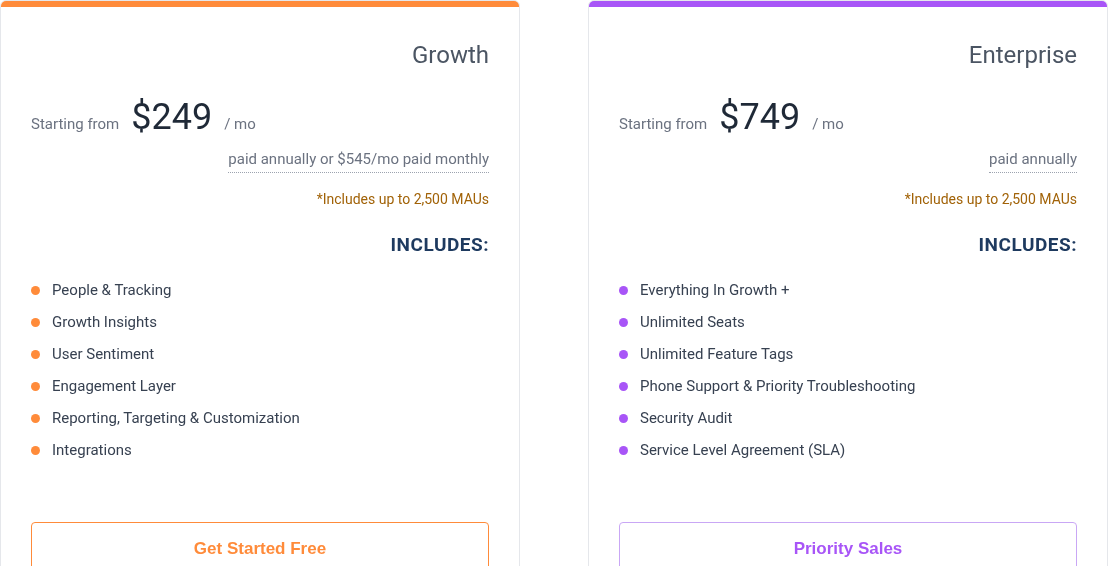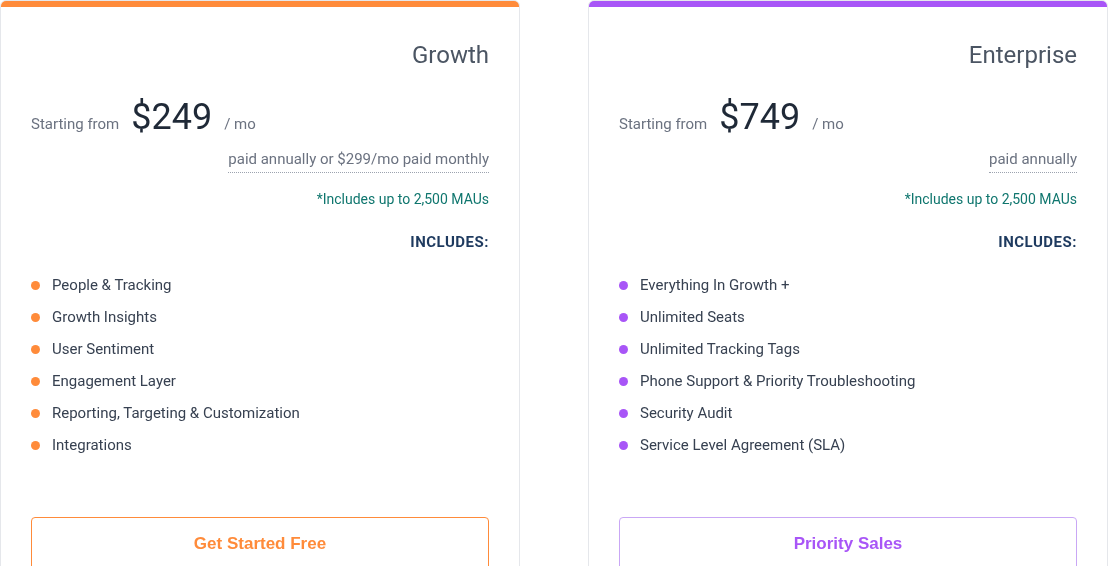--- a/index.html
+++ b/index.html
@@ -62,25 +62,25 @@
   .billing-note {
     font-size: 15px;
     color: #6b7280;
     display: inline-block;
     border-bottom: 1px dotted #9ca3af;
     padding-bottom: 4px;
     margin-bottom: 18px;
   }
   .maus-note {
     font-size: 14px;
-    color: #0f766e;
+    color: #a16207;
     margin-bottom: 26px;
   }
   .includes-heading {
-    font-size: 15px;
+    font-size: 19px;
     font-weight: 700;
     color: #1e3a5f;
     letter-spacing: 0.5px;
     margin-bottom: 18px;
   }
   .feature-list {
     list-style: none;
     margin-bottom: 56px;
   }
   .feature-item {
@@ -128,21 +128,21 @@
 
   <div class="pricing-card">
     <div class="card-top-bar orange"></div>
     <div class="card-inner">
       <h2 class="plan-title">Growth</h2>
       <div class="price-row">
         <span class="price-prefix">Starting from</span>
         <span class="price-amount">$249</span>
         <span class="price-suffix">/ mo</span>
       </div>
-      <div class="billing-note">paid annually or $299/mo paid monthly</div>
+      <div class="billing-note">paid annually or $545/mo paid monthly</div>
       <div class="maus-note">*Includes up to 2,500 MAUs</div>
       <div class="includes-heading">INCLUDES:</div>
       <ul class="feature-list">
         <li class="feature-item">
             <span class="bullet orange"></span>
             <span>People &amp; Tracking</span>
           </li>
         <li class="feature-item">
             <span class="bullet orange"></span>
             <span>Growth Insights</span>
@@ -184,21 +184,21 @@
         <li class="feature-item">
             <span class="bullet purple"></span>
             <span>Everything In Growth +</span>
           </li>
         <li class="feature-item">
             <span class="bullet purple"></span>
             <span>Unlimited Seats</span>
           </li>
         <li class="feature-item">
             <span class="bullet purple"></span>
-            <span>Unlimited Tracking Tags</span>
+            <span>Unlimited Feature Tags</span>
           </li>
         <li class="feature-item">
             <span class="bullet purple"></span>
             <span>Phone Support &amp; Priority Troubleshooting</span>
           </li>
         <li class="feature-item">
             <span class="bullet purple"></span>
             <span>Security Audit</span>
           </li>
         <li class="feature-item">

